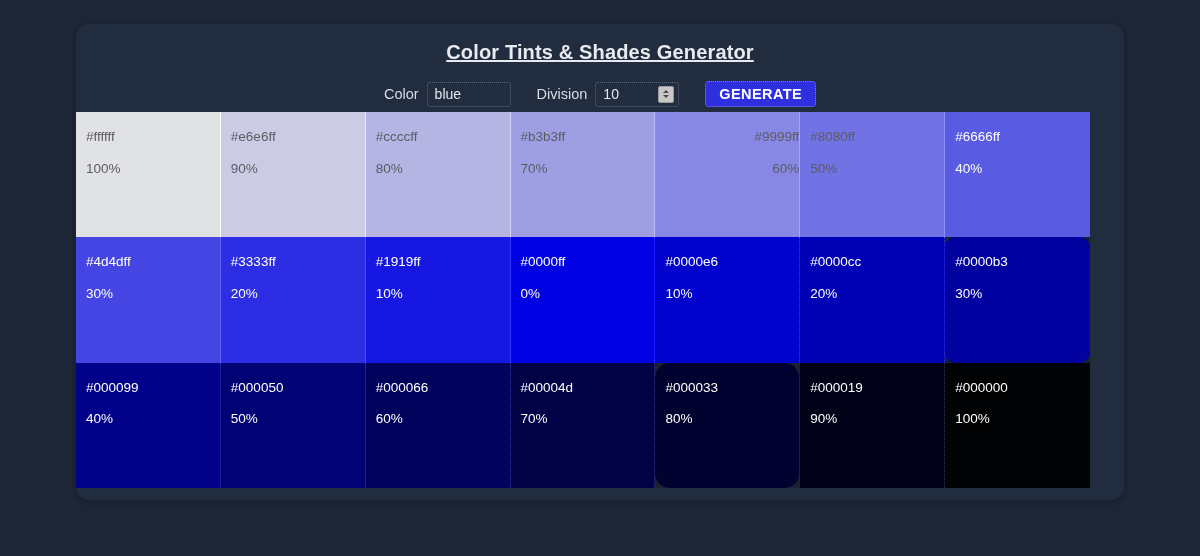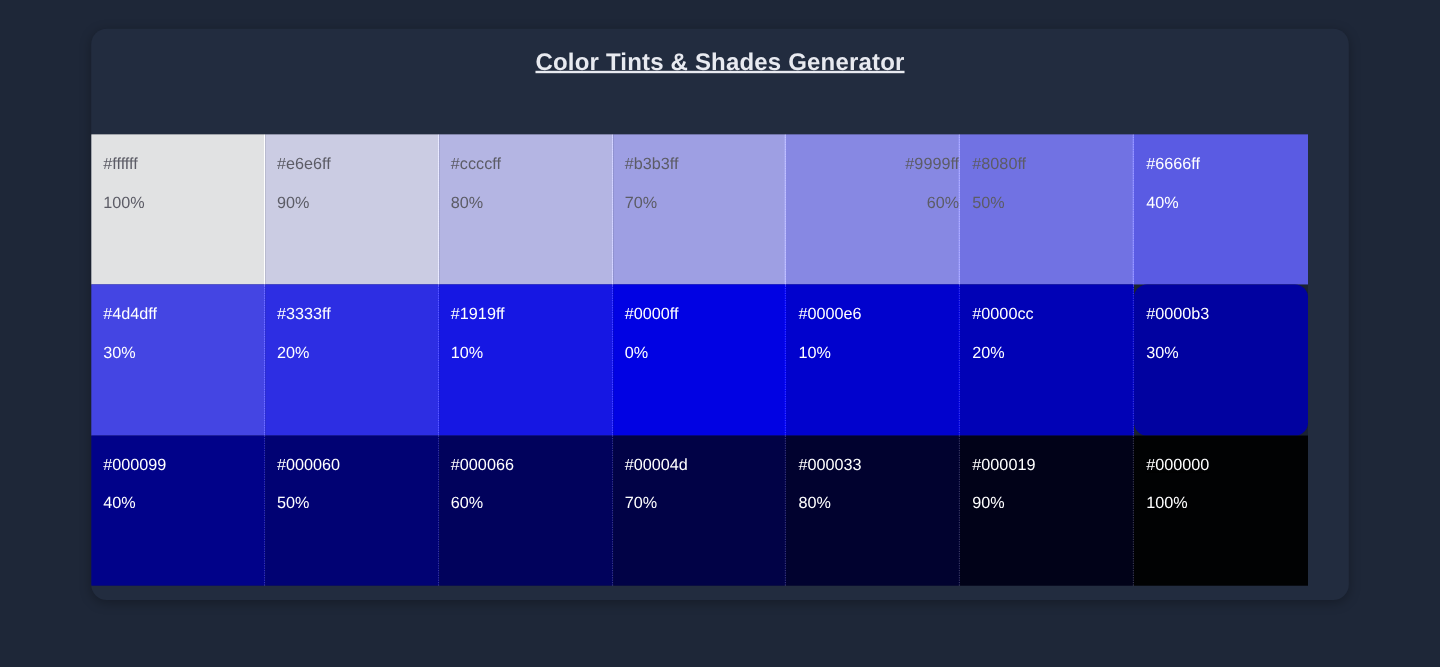--- a/index.html
+++ b/index.html
@@ -170,20 +170,40 @@
   .light-text { color: #ffffff; }
 </style>
 </head>
 <body>
 
 <div id="app">
   <div class="card">
 
     <h1 class="card-title">Color Tints &amp; Shades Generator</h1>
 
+    <div class="controls">
+
+      <span class="field-label">Color</span>
+
+      <input class="text-input" type="text" value="blue" style="">
+
+      <span class="divider-gap"></span>
+
+      <span class="field-label">Division</span>
+
+      <span class="number-wrap">
+        <input class="number-input" type="text" value="10" style="">
+        <span class="spinner">
+          <span class="arr up"></span>
+          <span class="arr down"></span>
+        </span>
+      </span>
+
+      <button class="generate-btn">GENERATE</button>
+    </div>
 
     <div class="grid" id="swatch-grid">
         <div class="swatch" style="background: rgb(255, 255, 255);">
           <span class="swatch-hex dark-text">#ffffff</span>
           <span class="swatch-pct dark-text">100%</span>
         </div>
         <div class="swatch" style="background: rgb(230, 230, 255);">
           <span class="swatch-hex dark-text">#e6e6ff</span>
           <span class="swatch-pct dark-text">90%</span>
         </div>
@@ -233,32 +253,32 @@
         </div>
         <div class="swatch" style="background: rgb(0, 0, 179); border-radius: 11px;">
           <span class="swatch-hex light-text">#0000b3</span>
           <span class="swatch-pct light-text">30%</span>
         </div>
         <div class="swatch" style="background: rgb(0, 0, 153);">
           <span class="swatch-hex light-text">#000099</span>
           <span class="swatch-pct light-text">40%</span>
         </div>
         <div class="swatch" style="background: rgb(0, 0, 128);">
-          <span class="swatch-hex light-text">#000060</span>
+          <span class="swatch-hex light-text">#000050</span>
           <span class="swatch-pct light-text">50%</span>
         </div>
         <div class="swatch" style="background: rgb(0, 0, 102);">
           <span class="swatch-hex light-text">#000066</span>
           <span class="swatch-pct light-text">60%</span>
         </div>
         <div class="swatch" style="background: rgb(0, 0, 77);">
           <span class="swatch-hex light-text">#00004d</span>
           <span class="swatch-pct light-text">70%</span>
         </div>
-        <div class="swatch" style="background: rgb(0, 0, 51);">
+        <div class="swatch" style="background: rgb(0, 0, 51); border-radius: 15px;">
           <span class="swatch-hex light-text">#000033</span>
           <span class="swatch-pct light-text">80%</span>
         </div>
         <div class="swatch" style="background: rgb(0, 0, 25);">
           <span class="swatch-hex light-text">#000019</span>
           <span class="swatch-pct light-text">90%</span>
         </div>
         <div class="swatch" style="background: rgb(0, 0, 0); text-decoration: underline;">
           <span class="swatch-hex light-text">#000000</span>
           <span class="swatch-pct light-text">100%</span>

